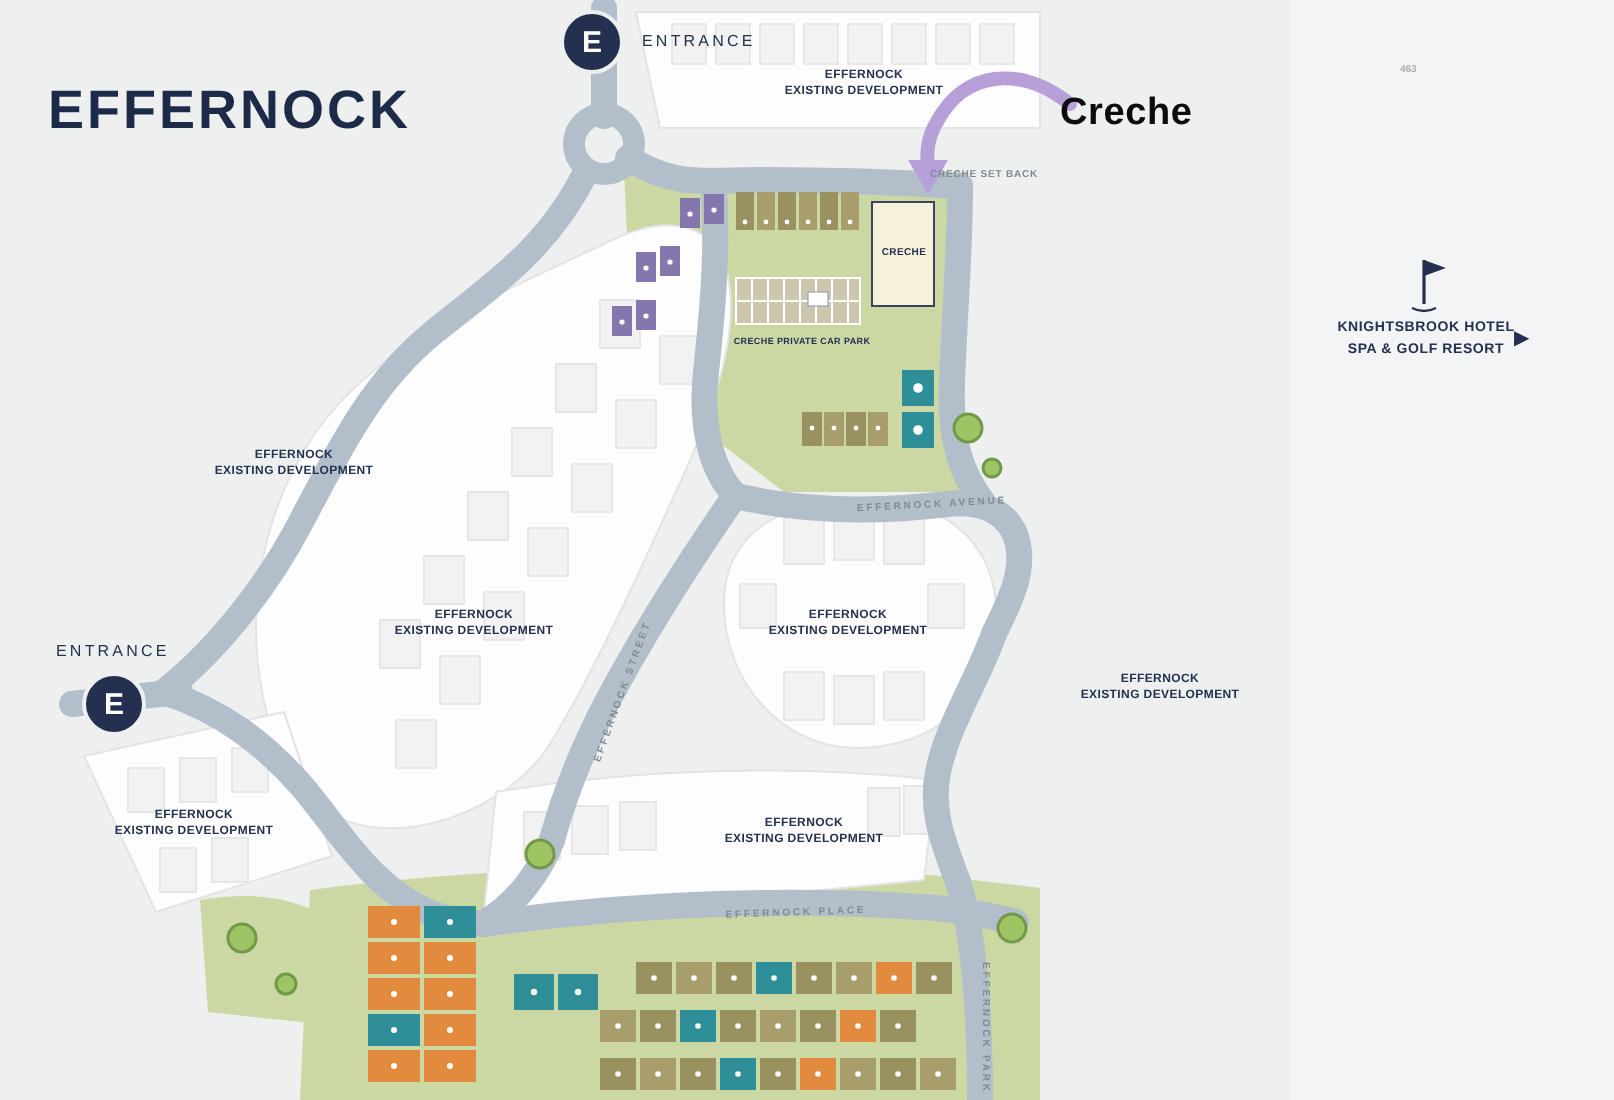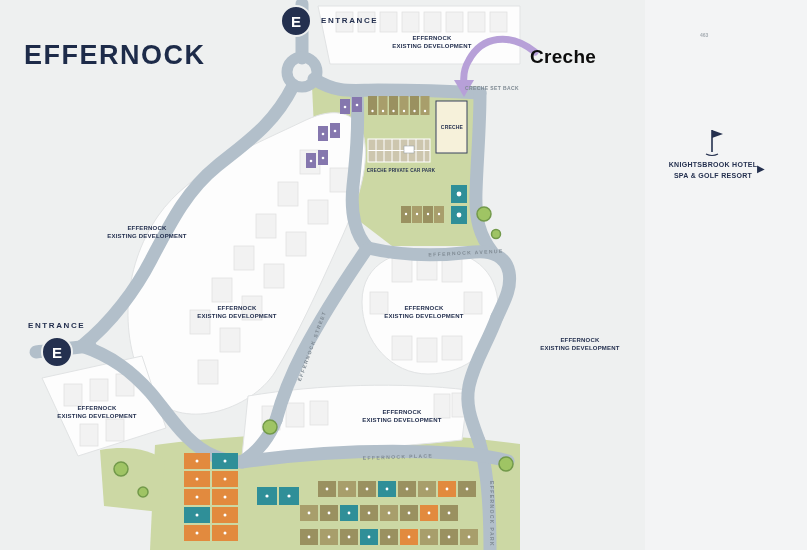--- a/index.html
+++ b/index.html
@@ -5,21 +5,21 @@
   *{margin:0;padding:0;box-sizing:border-box}
   body{font-family:"Liberation Sans",sans-serif;background:#ffffff}
   .stage{position:relative;width:807px;height:550px;overflow:hidden;background:#eef0f0}
   .stage svg{position:absolute;left:0;top:0}
   .lbl{position:absolute;transform:translate(-50%,-50%);text-align:center;color:#24304f;font-weight:bold;line-height:1.35;white-space:nowrap}
   .dev{font-size:6px;letter-spacing:.2px}
   .tinylbl{font-size:5px;letter-spacing:.2px}
   .road-lbl{font-size:5px;color:#7f8a93;font-weight:bold;letter-spacing:1.4px}
   .title{position:absolute;left:24px;top:40px;font-size:27px;font-weight:800;color:#1d2b49;letter-spacing:1.5px}
   .badge{position:absolute;width:32px;height:32px;border-radius:50%;background:#24304f;color:#fff;display:flex;align-items:center;justify-content:center;font-weight:bold;font-size:15px;border:2px solid #eef0f0}
-  .entrance-lbl{position:absolute;font-size:8px;font-weight:bold;letter-spacing:1.6px;color:#24304f}
+  .entrance-lbl{position:absolute;font-size:8px;font-weight:normal;letter-spacing:1.6px;color:#24304f}
   .creche-callout{position:absolute;left:530px;top:46px;font-size:19px;font-weight:700;color:#0c0c0c;letter-spacing:.3px}
   .page-ref{position:absolute;left:700px;top:32px;font-size:5px;color:#a6adb3;font-weight:bold}
   .hotel{position:absolute;left:713px;top:170px;transform:translate(-50%,-50%);text-align:center;font-size:7px;font-weight:bold;color:#24304f;line-height:1.5;letter-spacing:.3px}
   .hotel-arrow{position:absolute;left:757px;top:163px;font-size:10px;color:#24304f}
 </style>
 </head>
 <body>
 
 <div class="stage">
 

